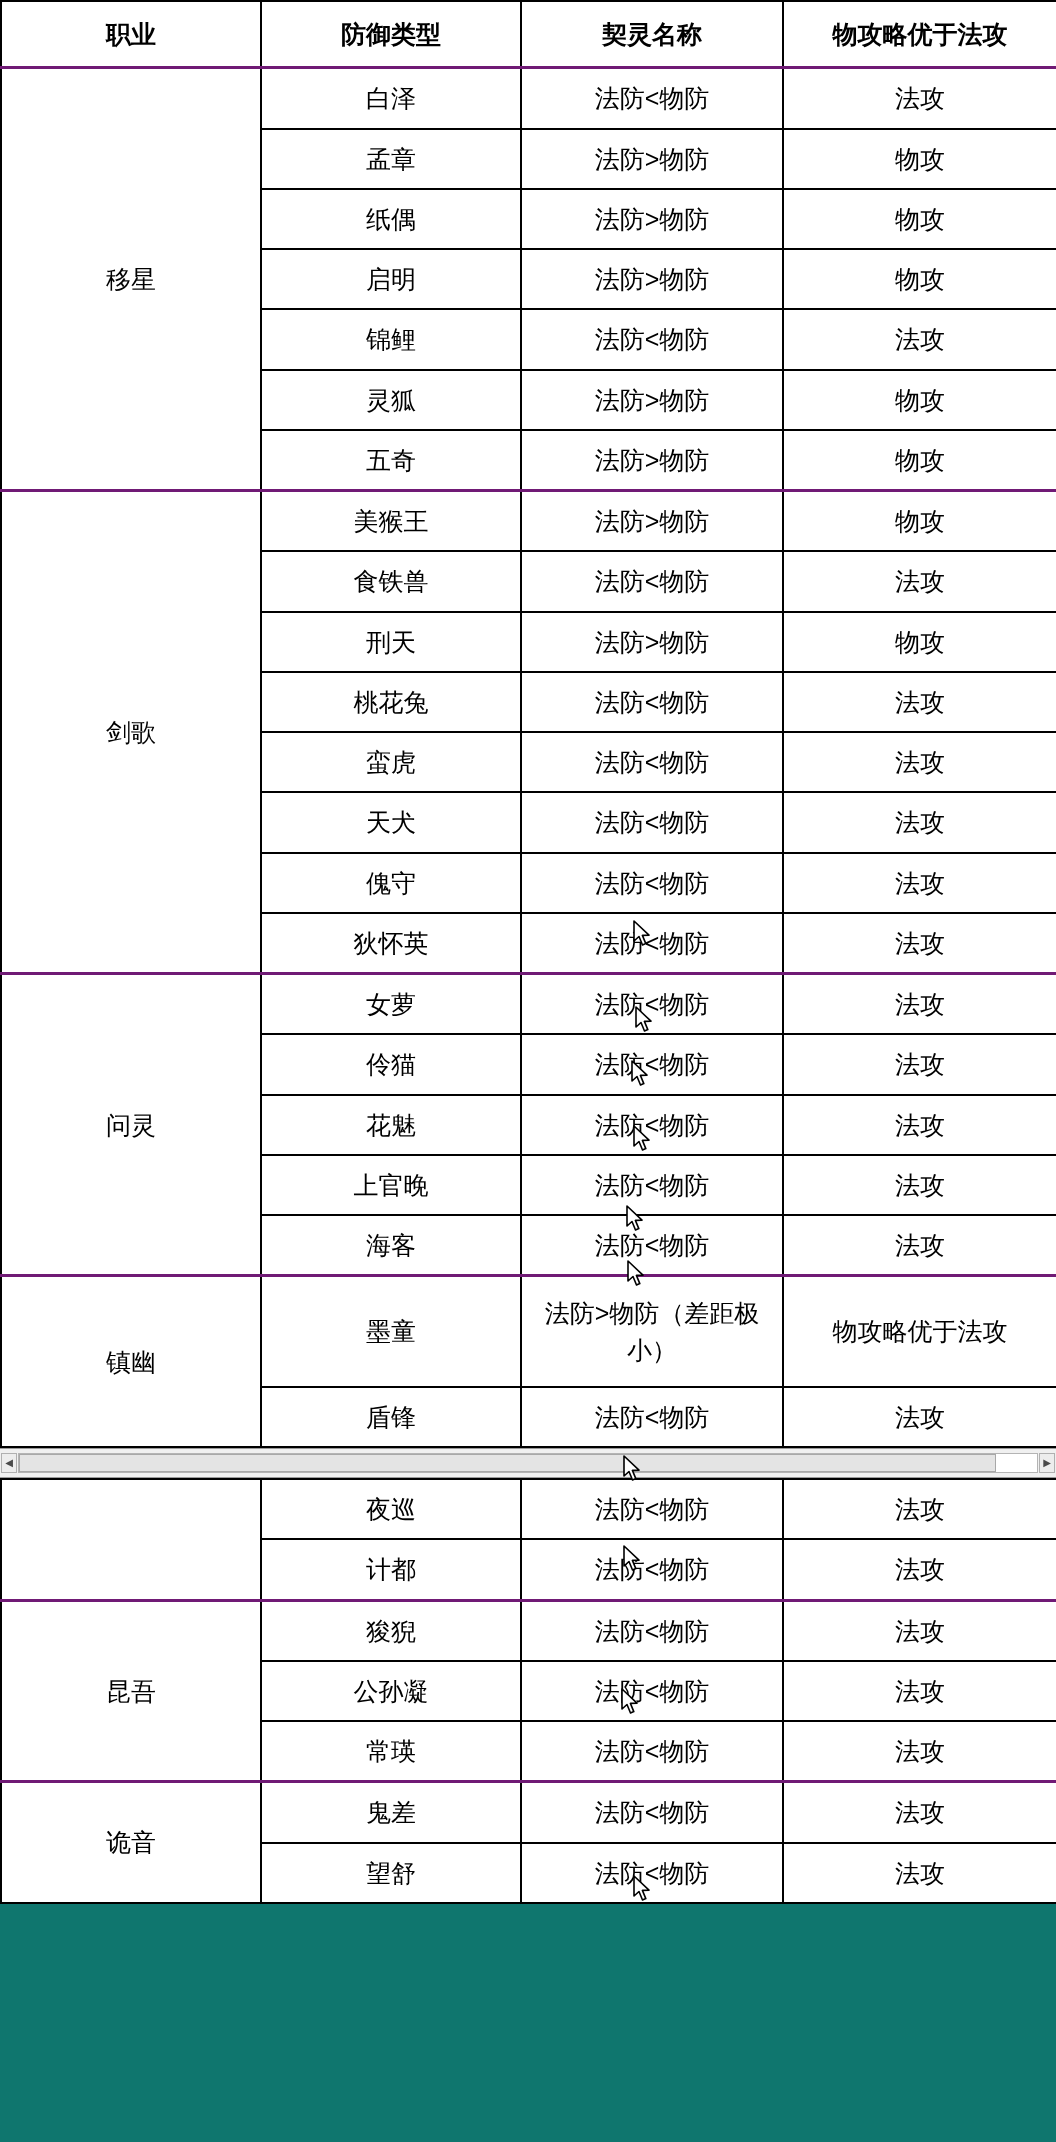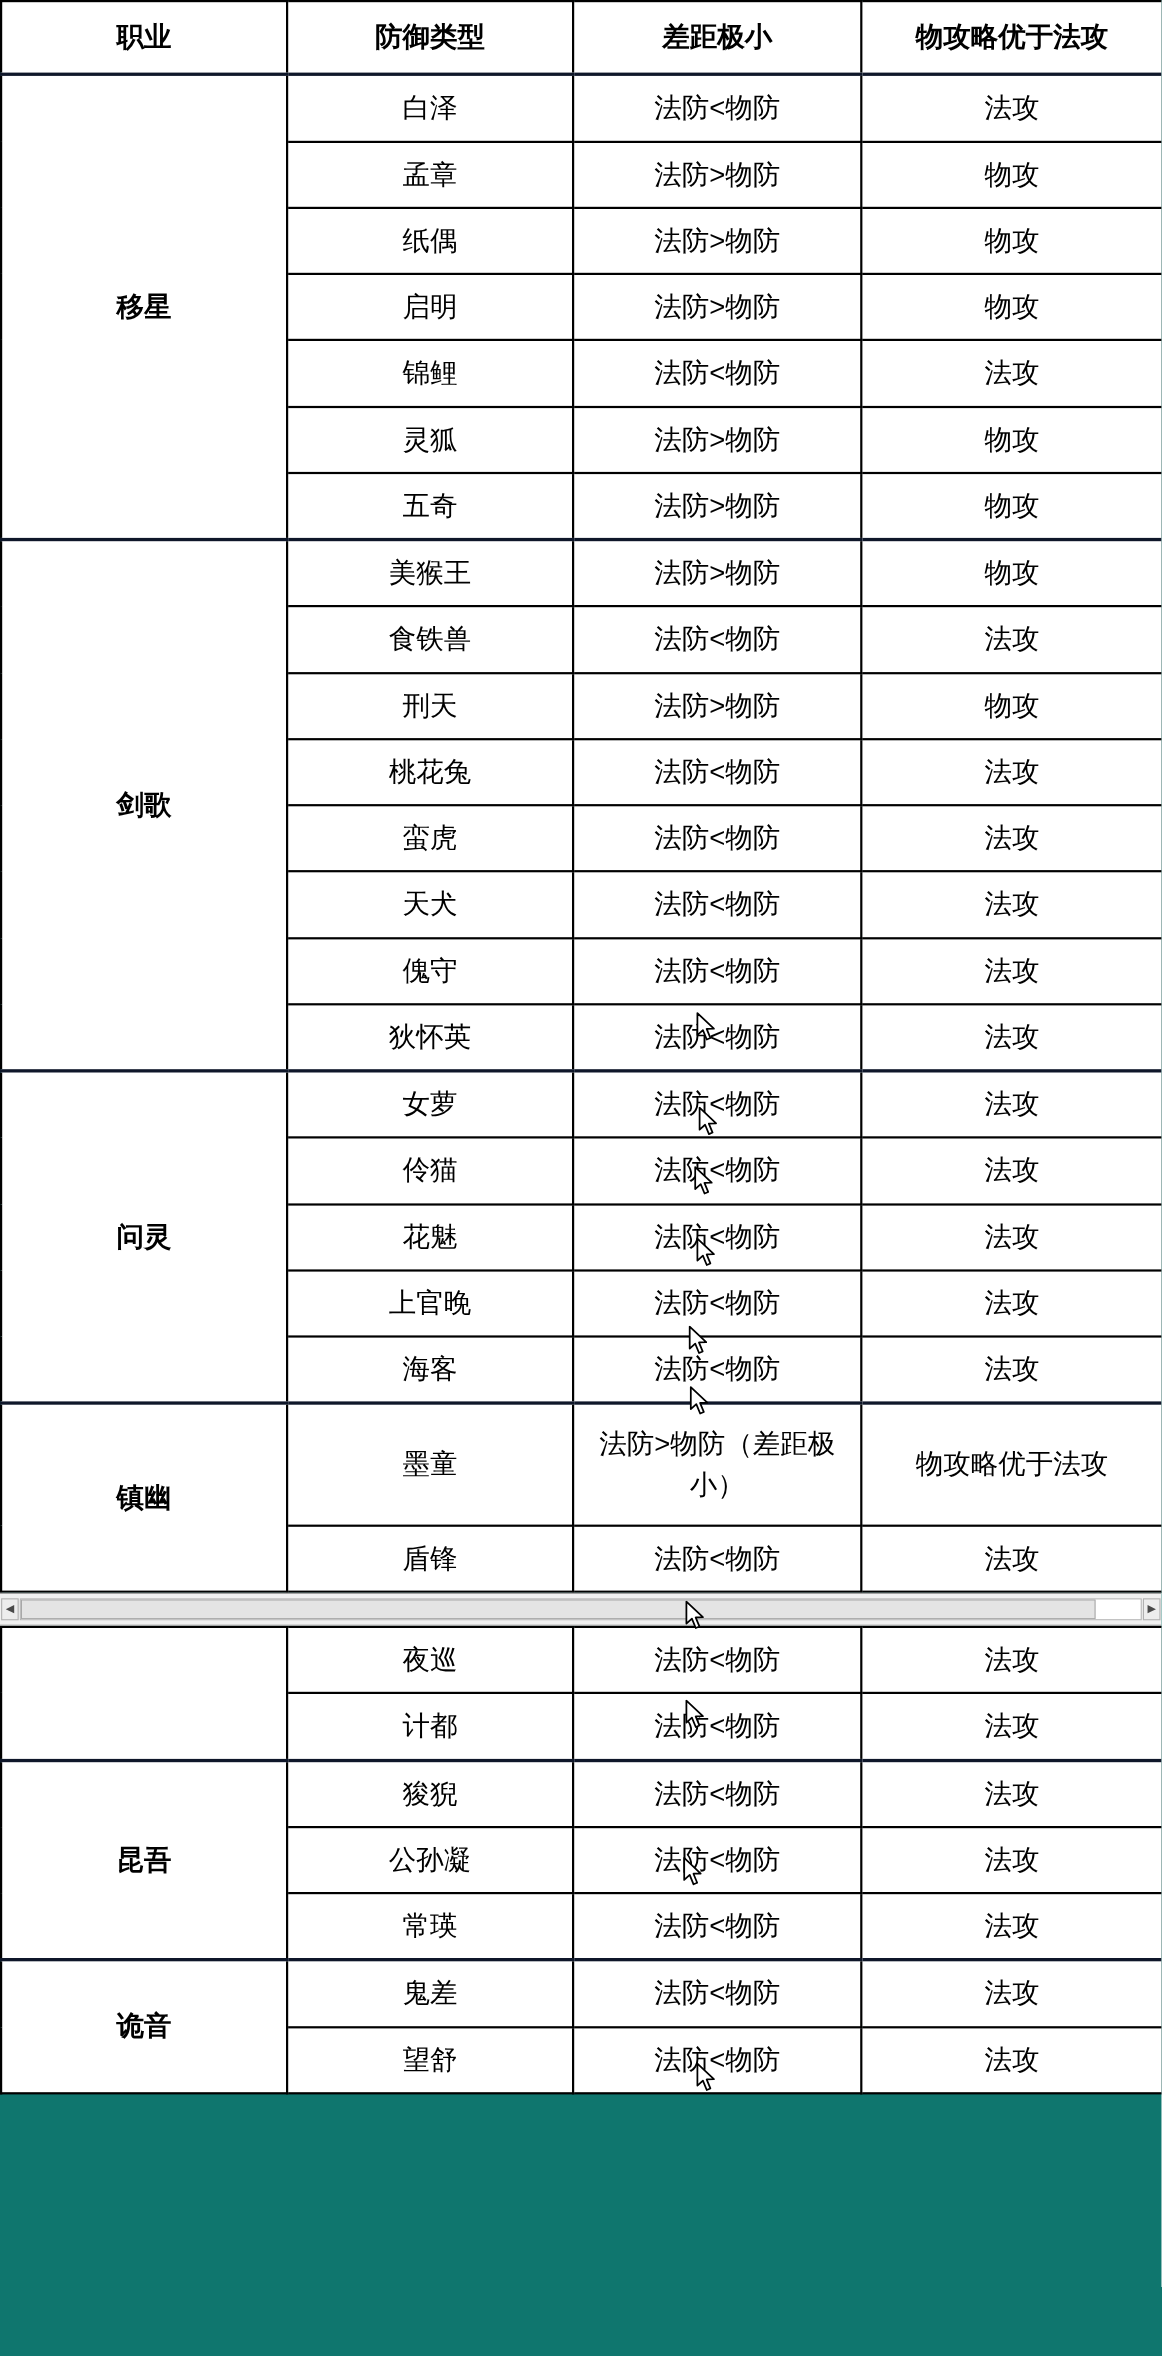--- a/index.html
+++ b/index.html
@@ -37,29 +37,29 @@
     line-height: 1.45;
     padding: 11px 6px;
     background: #ffffff;
   }
   table.spec th {
     font-weight: bold;
     font-size: 25px;
     padding: 14px 6px;
   }
   table.spec td.job {
-    font-weight: bold;
+    font-weight: normal;
   }
   table.spec tr.tall td {
     padding-top: 18px;
     padding-bottom: 18px;
   }
   
   table.spec tr.group-start td {
-    border-top: 3px solid #0f172a;
+    border-top: 3px solid #701a75;
   }
 
   
   .scroll-strip {
     position: relative;
     width: 1056px;
     height: 30px;
     background: #f0f0f0;
     border-top: 1px solid #9a9a9a;
     border-bottom: 1px solid #9a9a9a;
@@ -119,21 +119,21 @@
     <colgroup>
         <col class="c0">
         <col class="c1">
         <col class="c2">
         <col class="c3">
       </colgroup>
     <thead>
       <tr>
         <th>职业</th>
         <th>防御类型</th>
-        <th>差距极小</th>
+        <th>契灵名称</th>
         <th>物攻略优于法攻</th>
       </tr>
     </thead>
     <tbody>
 
       <tr class="group-start">
         <td class="job" rowspan="7">移星</td>
         <td>白泽</td>
         <td>法防&lt;物防</td>
         <td>法攻</td>

